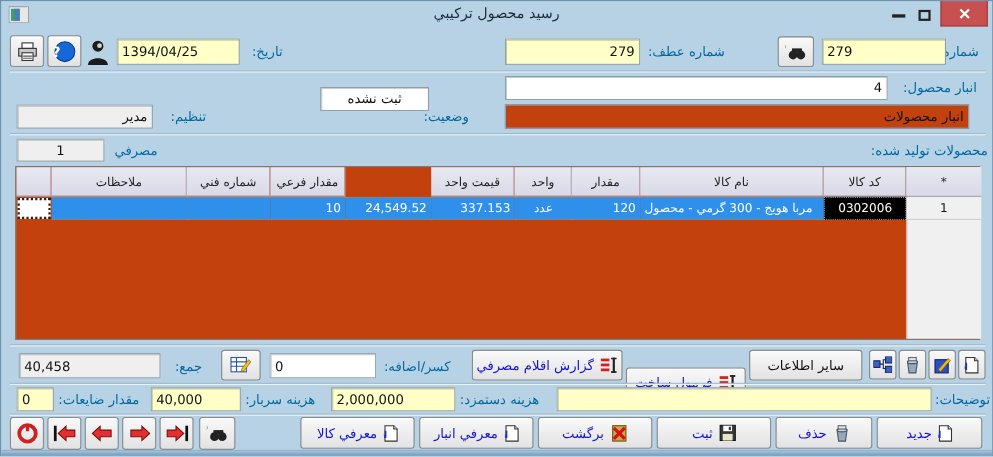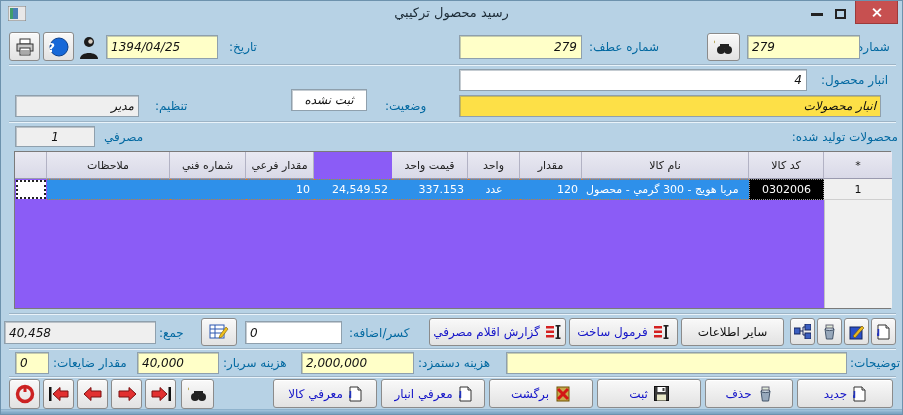--- a/index.html
+++ b/index.html
@@ -1,21 +1,21 @@
 <!DOCTYPE html>
 <html lang="fa" dir="rtl"><head>
 <meta charset="utf-8">
 <style>
   *{box-sizing:border-box;margin:0;padding:0;font-family:"DejaVu Sans","Liberation Sans",sans-serif;}
   html,body{background:#e8eef2;}
   .window{position:relative;width:903px;height:415px;background:#b7d2e5;border:1px solid #6d92ad;overflow:hidden;direction:rtl;}
   .abs{position:absolute;}
   .lbl{font-size:12px;color:#0369a1;display:flex;align-items:center;}
   .field{font-size:12px;color:#111;border:1px solid #8fa0ad;background:#fff;display:flex;align-items:center;
-         box-shadow:inset 1px 1px 0 rgba(90,110,125,.35);padding:0 4px;font-style:italic;}
+         box-shadow:inset 1px 1px 0 rgba(90,110,125,.35);padding:0 4px;}
   .yellow{background:#ffffc8;}
   .gray{background:#efefef;}
   .ltr{direction:ltr;}
   .btn{background:linear-gradient(#f9f9f9,#e2e2e2);border:1px solid #8b8b8b;border-radius:3px;
        display:flex;align-items:center;justify-content:center;gap:6px;font-size:12px;color:#111;cursor:default;
        box-shadow:inset 0 1px 0 #fff;}
   .btn.blue{color:#1414c8;}
   .icon{display:inline-flex;align-items:center;justify-content:center;}
   
   .titlebar{position:absolute;left:0;top:0;width:100%;height:26px;}
@@ -24,21 +24,21 @@
              border-top:none;display:flex;align-items:center;justify-content:center;}
   .x-glyph{position:relative;width:11px;height:11px;}
   .x-glyph:before,.x-glyph:after{content:"";position:absolute;left:5px;top:0;width:2px;height:11px;background:#fff;}
   .x-glyph:before{transform:rotate(45deg);} .x-glyph:after{transform:rotate(-45deg);}
   .min-glyph{width:12px;height:3px;background:#222;}
   .max-glyph{width:11px;height:10px;border:2px solid #222;background:transparent;}
   .ctl{position:absolute;top:5px;display:flex;align-items:center;justify-content:center;width:20px;height:16px;}
   
   .sep{position:absolute;left:8px;width:887px;height:2px;border-top:1px solid #9db4c6;border-bottom:1px solid #e9f3fa;}
   
-  .grid{position:absolute;left:13px;top:150px;width:877px;height:158px;background:#8b5cf6;border:1px solid #7a7a7a;direction:ltr;}
+  .grid{position:absolute;left:13px;top:150px;width:877px;height:158px;background:#c2410c;border:1px solid #7a7a7a;direction:ltr;}
   .gcell{position:absolute;font-size:11px;display:flex;align-items:center;overflow:hidden;white-space:nowrap;}
   .ghead{top:0;height:27px;background:linear-gradient(#e9e9f2,#d9d9e7);border-right:1px solid #b2b2c4;border-bottom:1px solid #9a9aae;
          justify-content:center;color:#222;}
   .grow{top:27px;height:21px;background:#2e90ea;color:#fff;border-top:1px dotted #c97b3a;border-bottom:1px dotted #c97b3a;}
   .num{justify-content:flex-end;padding:0 4px;direction:ltr;}
   .star-strip{position:absolute;left:809px;top:0;width:68px;height:156px;background:#f0f0f0;border-left:1px solid #c2c2c2;}
   .statusbar{position:absolute;left:0;top:408px;width:100%;height:7px;background:linear-gradient(#a3c4dc,#7fa6c4,#769fbf);
              border-top:1px solid #8fb3cd;}
   svg{display:block;}
 </style>
@@ -106,23 +106,23 @@
           <rect x="5" y="10" width="10" height="7" fill="#fff" stroke="#333"></rect>
           <line x1="6" y1="13" x2="14" y2="13" stroke="#555"></line>
           <line x1="6" y1="15" x2="14" y2="15" stroke="#555"></line>
         </svg>
     </span>
   </div>
   <div class="sep" style="top:63px"></div>
 
   <div class="abs lbl" style="left:820px;top:68px;height:22px">انبار محصول:</div>
   <div class="abs field ltr" style="left:458px;top:68px;width:348px;height:22px;justify-content:flex-end">4</div>
-  <div class="abs field" style="left:458px;top:94px;width:422px;height:22px;background:#fde047">انبار محصولات</div>
+  <div class="abs field" style="left:458px;top:94px;width:422px;height:22px;background:#c2410c">انبار محصولات</div>
   <div class="abs lbl" style="left:384px;top:94px;height:22px">وضعيت:</div>
-  <div class="abs field" style="left:290px;top:88px;width:76px;height:22px;justify-content:center">ثبت نشده</div>
+  <div class="abs field" style="left:290px;top:78px;width:99px;height:22px;justify-content:center">ثبت نشده</div>
   <div class="abs lbl" style="left:154px;top:94px;height:22px">تنظيم:</div>
   <div class="abs field gray" style="left:14px;top:94px;width:124px;height:22px">مدير</div>
   <div class="sep" style="top:120px"></div>
 
   <div class="abs lbl" style="left:760px;top:126px;width:137px;height:20px">محصولات توليد شده:</div>
   <div class="abs lbl" style="left:103px;top:126px;height:20px">مصرفي</div>
   <div class="abs field gray ltr" style="left:14px;top:125px;width:80px;height:21px;justify-content:center">1</div>
 
   <div class="grid">
     <div class="star-strip"></div>
@@ -145,21 +145,21 @@
     <div class="gcell grow num" style="left:299px;width:78px">24,549.52</div>
     <div class="gcell grow num" style="left:377px;width:76px">337.153</div>
     <div class="gcell grow" style="left:453px;width:52px;justify-content:center">عدد</div>
     <div class="gcell grow num" style="left:505px;width:62px">120</div>
     <div class="gcell grow" style="left:567px;width:167px;justify-content:flex-end;padding:0 4px;direction:rtl">مربا هويج - 300 گرمي  - محصول</div>
     <div class="gcell" style="left:734px;top:27px;width:75px;height:21px;background:#000;color:#fff;justify-content:center;border:1px dotted #999">0302006</div>
     <div class="gcell" style="left:809px;top:27px;width:68px;height:21px;background:#f0f0f0;color:#111;justify-content:center;border-bottom:1px solid #cfcfcf">1</div>
   </div>
   <div class="sep" style="top:312px"></div>
 
-  <div class="abs field gray ltr" style="left:3px;top:320px;width:152px;height:23px">40,458</div>
+  <div class="abs field gray ltr" style="left:16px;top:320px;width:129px;height:23px">40,458</div>
   <div class="abs lbl" style="left:158px;top:320px;height:23px">جمع:</div>
   <div class="abs btn" style="left:200px;top:317px;width:36px;height:28px">
     <span class="icon">
       <svg width="20" height="18">
           <rect x="1" y="2" width="14" height="13" fill="#fff" stroke="#2a56b0"></rect>
           <line x1="1" y1="6" x2="15" y2="6" stroke="#2a56b0"></line>
           <line x1="1" y1="10" x2="15" y2="10" stroke="#2a56b0"></line>
           <line x1="6" y1="2" x2="6" y2="15" stroke="#2a56b0"></line>
           <polygon points="11,12 17,4 19,6 13,14 10,15" fill="#f0c020" stroke="#7a5a00" stroke-width="0.6"></polygon>
         </svg>
@@ -174,21 +174,21 @@
           <rect x="0" y="1" width="8" height="2.5" fill="#d42020"></rect>
           <rect x="0" y="5.5" width="8" height="2.5" fill="#d42020"></rect>
           <rect x="0" y="10" width="8" height="2.5" fill="#d42020"></rect>
           <rect x="11" y="0" width="2" height="14" fill="#222"></rect>
           <rect x="9.5" y="0" width="5" height="1.6" fill="#222"></rect>
           <rect x="9.5" y="12.4" width="5" height="1.6" fill="#222"></rect>
         </svg>
     </span>
     <span>گزارش اقلام مصرفي</span>
   </div>
-  <div class="abs btn blue" style="left:568px;top:317px;width:109px;height:28px">
+  <div class="abs btn blue" style="left:568px;top:333px;width:109px;height:28px">
     <span class="icon">
       <svg width="16" height="14">
           <rect x="0" y="1" width="8" height="2.5" fill="#d42020"></rect>
           <rect x="0" y="5.5" width="8" height="2.5" fill="#d42020"></rect>
           <rect x="0" y="10" width="8" height="2.5" fill="#d42020"></rect>
           <rect x="11" y="0" width="2" height="14" fill="#222"></rect>
           <rect x="9.5" y="0" width="5" height="1.6" fill="#222"></rect>
           <rect x="9.5" y="12.4" width="5" height="1.6" fill="#222"></rect>
         </svg>
     </span>

